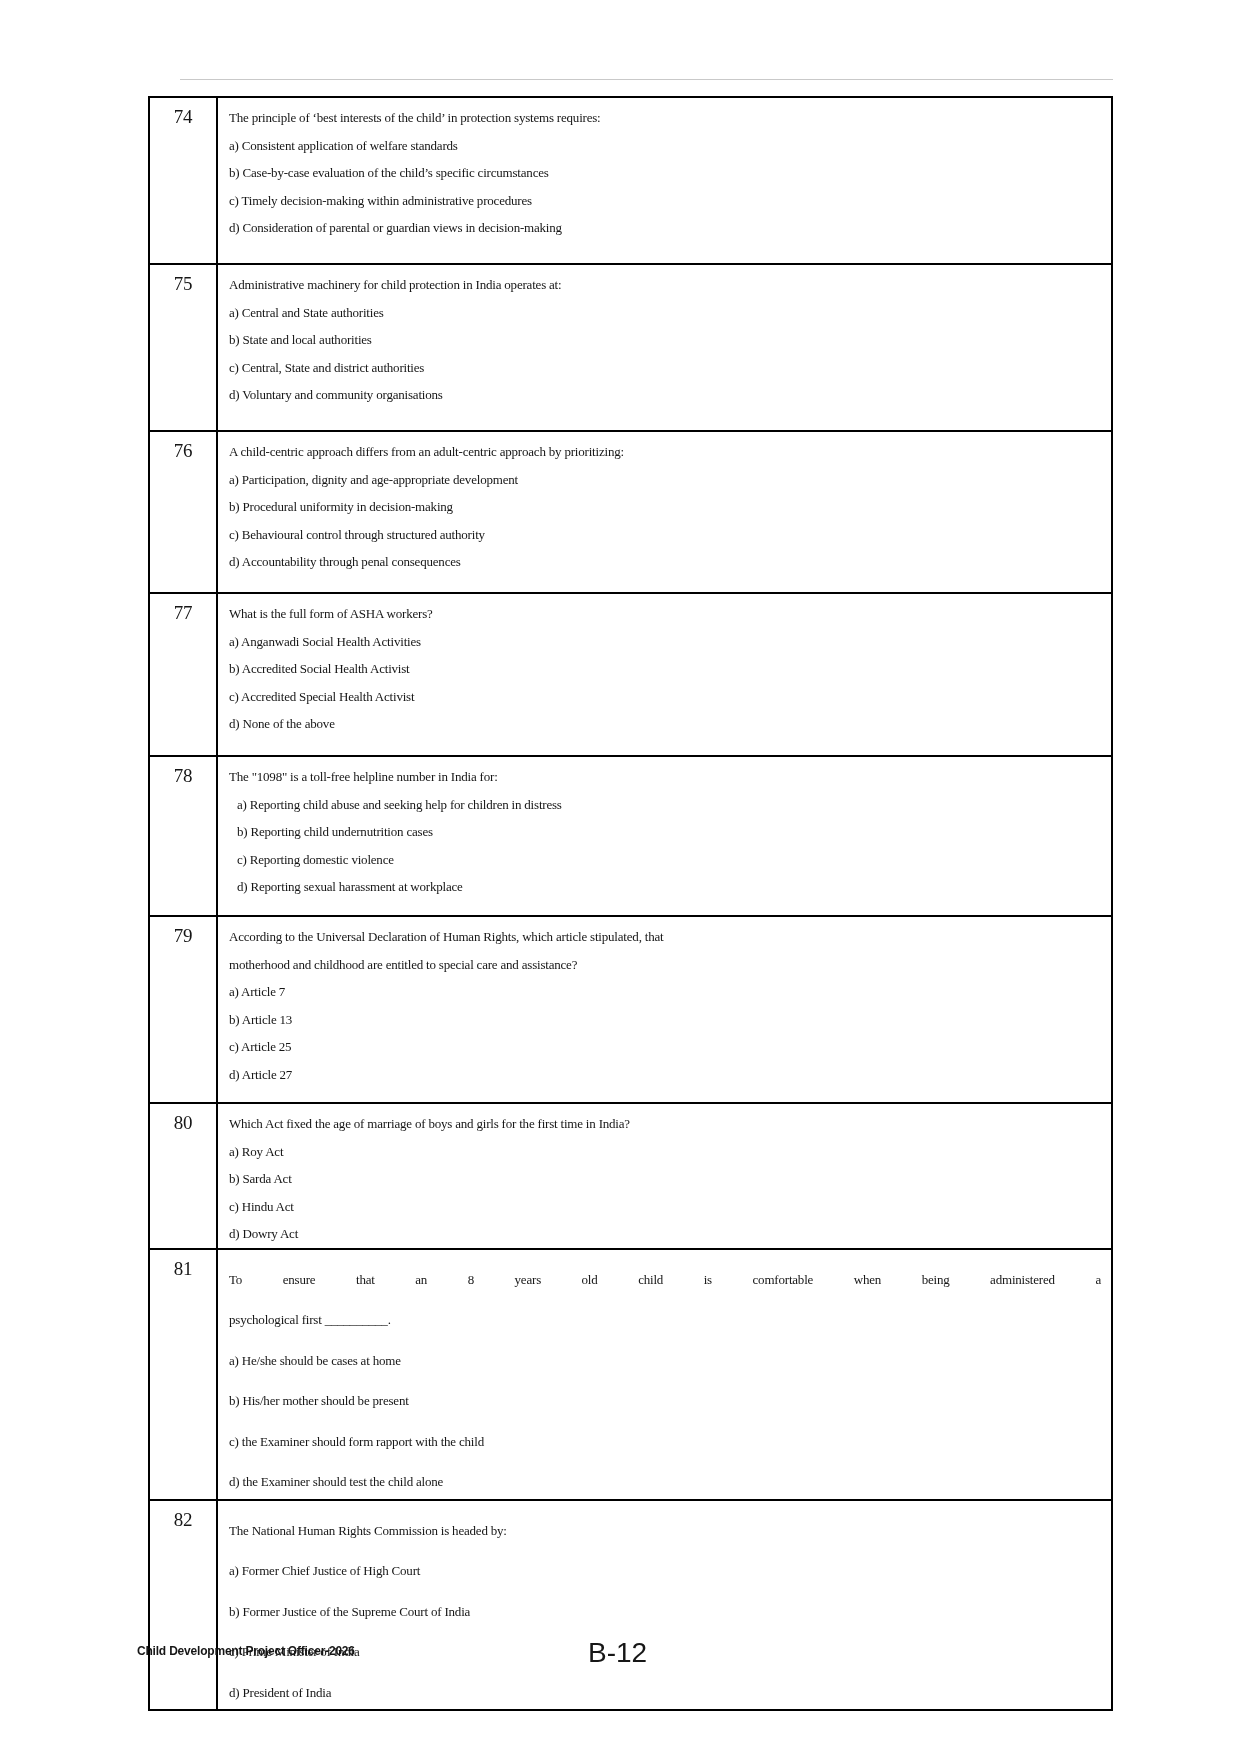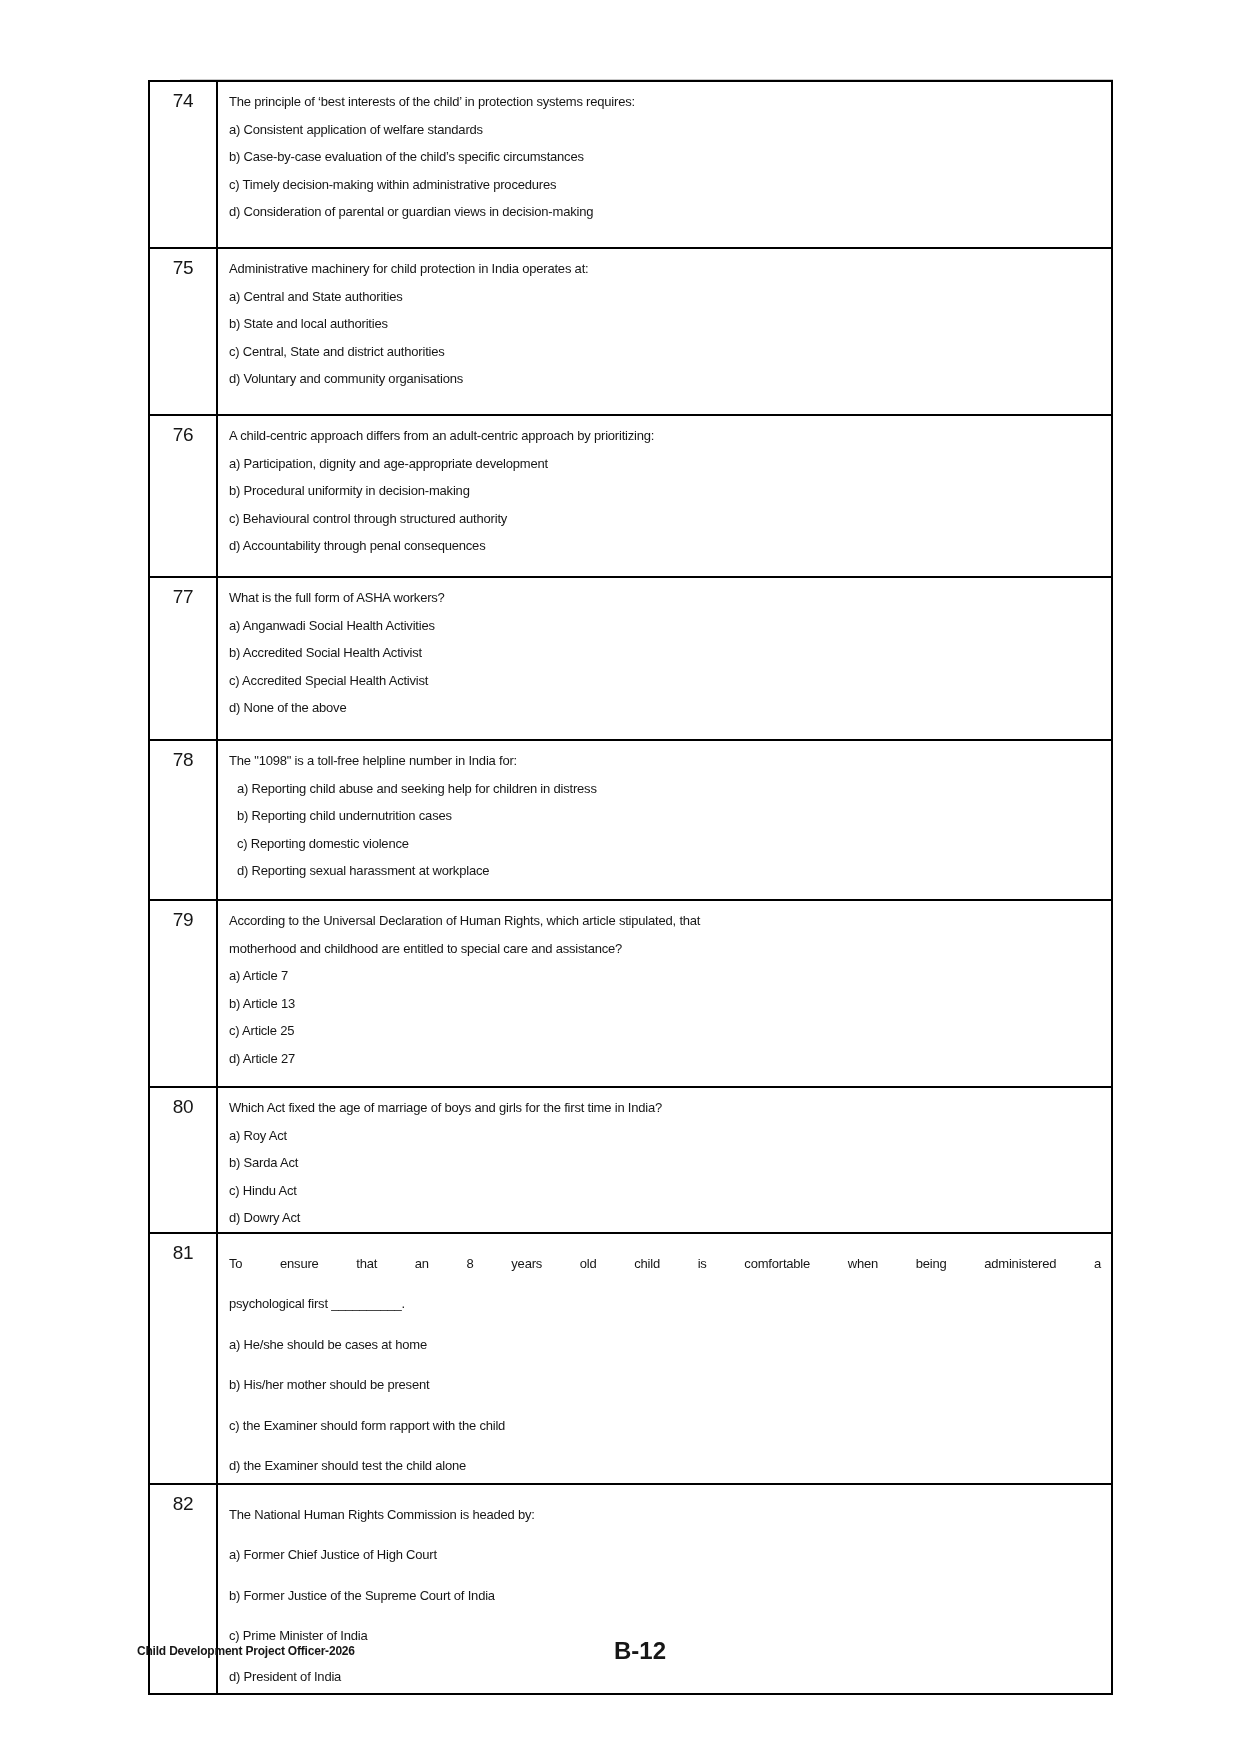--- a/index.html
+++ b/index.html
@@ -20,24 +20,25 @@
     position: absolute;
     left: 180px;
     top: 79px;
     width: 933px;
     height: 1px;
     background: #c9c9c9;
   }
   table.q-table {
     position: absolute;
     left: 148px;
-    top: 80px;
+    top: 96px;
     width: 965px;
     border-collapse: collapse;
     table-layout: fixed;
+    font-family: Liberation Serif, serif;
   }
   table.q-table, table.q-table td {
     border: 2px solid #000000;
   }
   td.num-cell {
     width: 64px;
     vertical-align: top;
     text-align: center;
     font-size: 19px;
     padding-top: 8px;
@@ -78,24 +79,24 @@
   .footer-left {
     position: absolute;
     left: 137px;
     top: 1644px;
     font-weight: bold;
     font-size: 12px;
     letter-spacing: -0.2px;
   }
   .footer-page {
     position: absolute;
-    left: 614px;
+    left: 588px;
     top: 1637px;
-    font-weight: bold;
-    font-size: 24px;
+    font-weight: normal;
+    font-size: 28px;
   }
 </style>
 </head>
 <body>
 
 <div class="page">
   <div class="scan-artifact"></div>
 
   <table class="q-table">
     <tbody id="qtbody">

